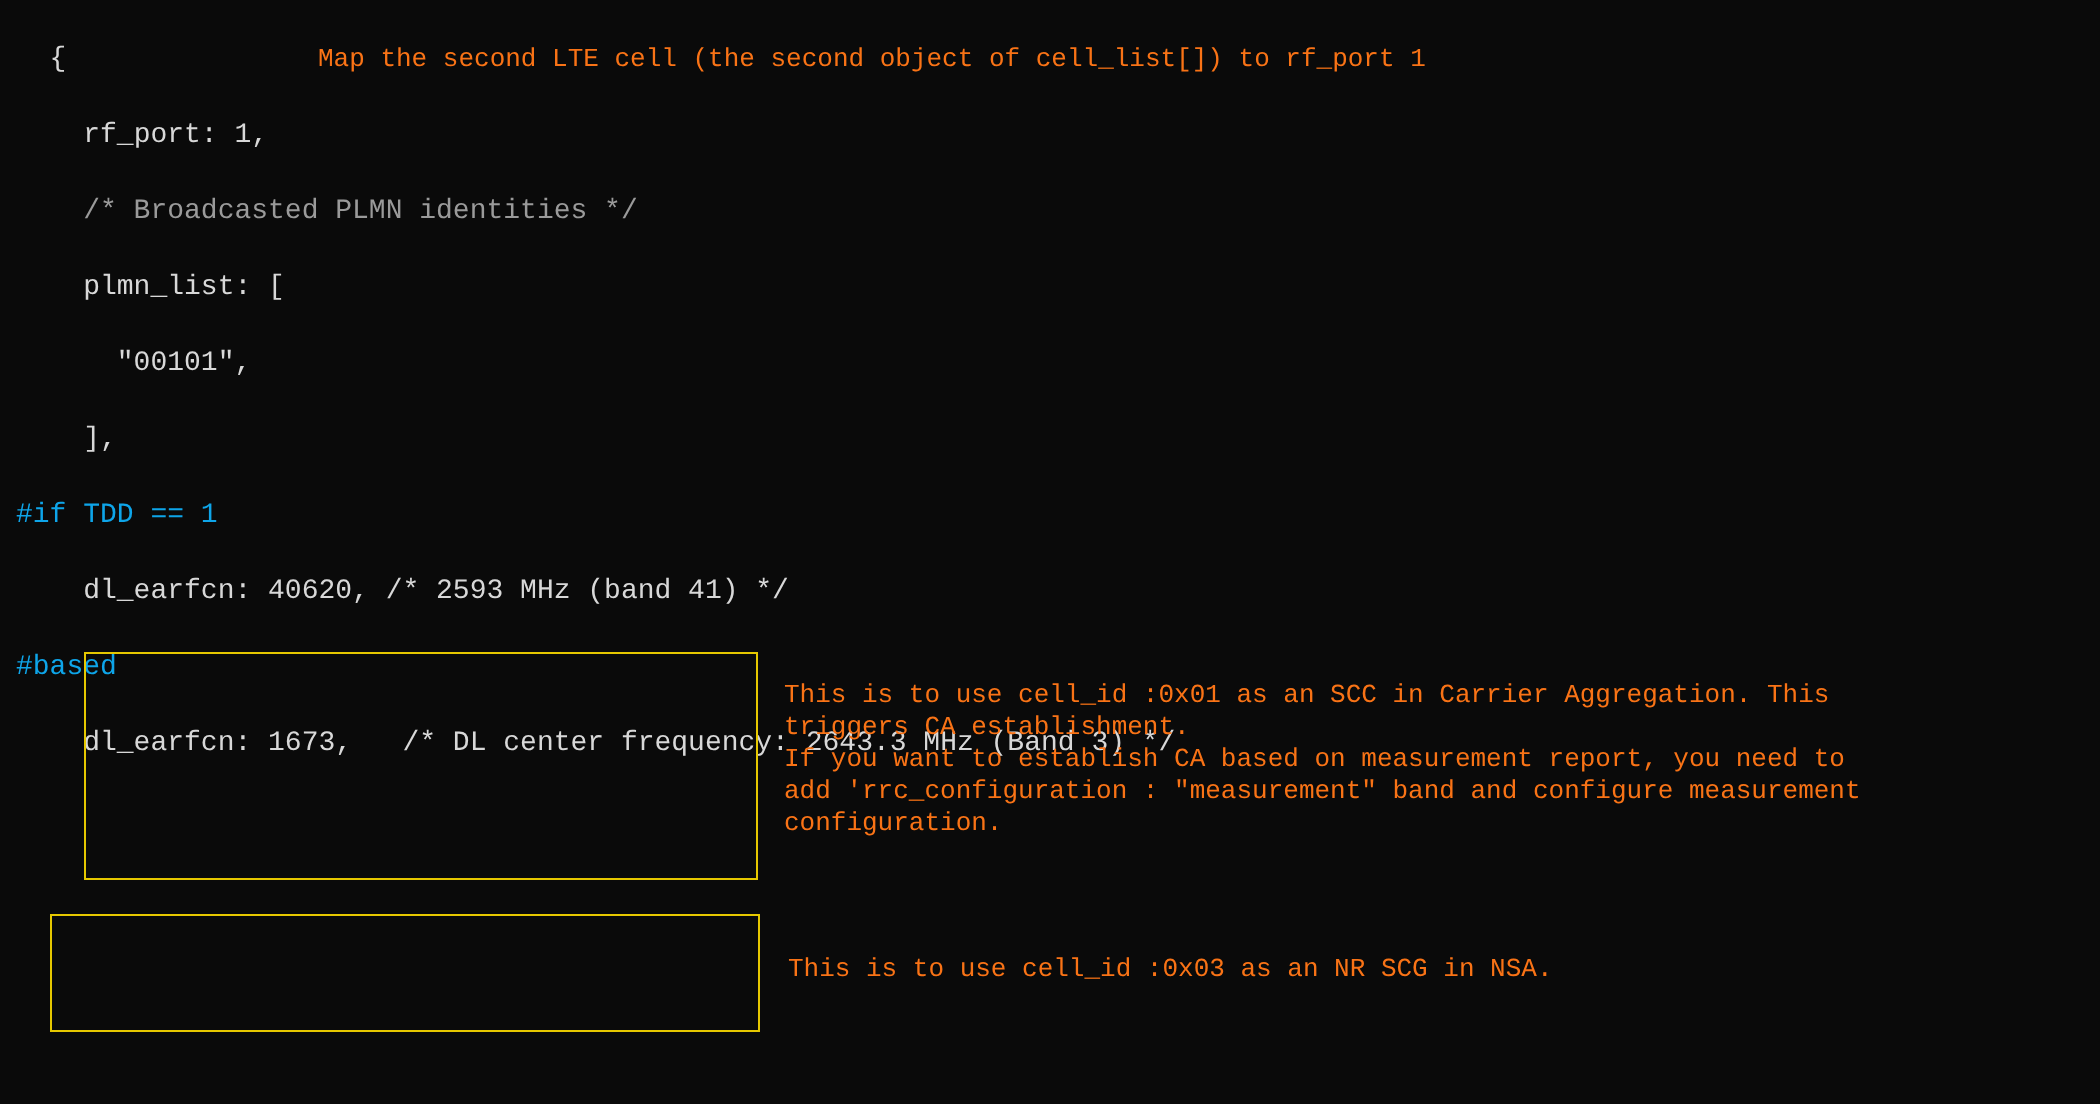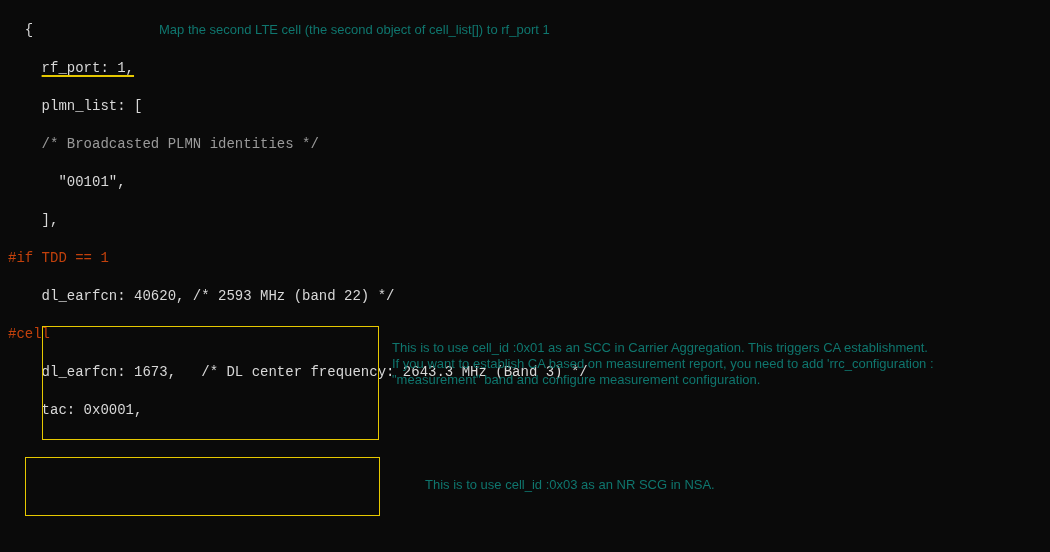--- a/index.html
+++ b/index.html
@@ -14,56 +14,54 @@
     height: 552px;
     overflow: hidden;
   }
   .code-area {
     position: relative;
     padding: 2px 0 0 0;
     white-space: pre;
   }
   .line { display: block; padding-left: 8px; }
   .comment { color: #9a9a9a; }
-  .pp { color: #c2410c; }
+  .pp { color: #0ea5e9; }
   .underline {
-    text-decoration: underline;
     text-decoration-color: #e6c800;
     text-decoration-thickness: 2px;
     text-underline-offset: 3px;
   }
   .annot {
     position: absolute;
-    color: #0f766e;
-    font-family: Liberation Sans, sans-serif;
+    color: #f97316;
+    font-family: Liberation Mono, monospace;
     font-size: 13px;
     line-height: 16px;
     white-space: normal;
   }
   .box {
     position: absolute;
     border: 1px solid #e6c800;
     pointer-events: none;
   }
 </style>
 </head>
 <body>
 
 <div class="code-area">
 <span class="line">  {</span>
 <span class="line"><span>    </span><span class="underline">rf_port: 1,</span></span>
+<span class="line comment">    /* Broadcasted PLMN identities */</span>
 <span class="line">    plmn_list: [</span>
-<span class="line comment">    /* Broadcasted PLMN identities */</span>
 <span class="line">      "00101",</span>
 <span class="line">    ],</span>
 <span class="line pp">#if TDD == 1</span>
-<span class="line">    dl_earfcn: 40620, /* 2593 MHz (band 22) */</span>
-<span class="line pp">#cell</span>
+<span class="line">    dl_earfcn: 40620, /* 2593 MHz (band 41) */</span>
+<span class="line pp">#based</span>
 <span class="line">    dl_earfcn: 1673,   /* DL center frequency: 2643.3 MHz (Band 3) */</span>
-<span class="line">    tac: 0x0001,</span>
 
 <span class="line"></span>
 
 
 
 
 
 
 
 <span class="line"></span>
@@ -80,14 +78,14 @@
 <div class="box" style="left:42px; top:326px; width:335px; height:112px;"></div>
 
 <div class="annot" style="left:392px; top:340px; width:560px;">
   <div>This is to use cell_id :0x01 as an SCC in Carrier Aggregation. This triggers CA establishment.</div>
   <div>If you want to establish CA based on measurement report, you need to add 'rrc_configuration : "measurement" band and configure measurement configuration.</div>
 </div>
 
 
 <div class="box" style="left:25px; top:457px; width:353px; height:57px;"></div>
 
-<div class="annot" style="left:394px; top:477px; width:560px;margin-left:31px;">This is to use cell_id :0x03 as an NR SCG in NSA.</div>
+<div class="annot" style="left:394px; top:477px; width:560px;">This is to use cell_id :0x03 as an NR SCG in NSA.</div>
 </div>
 
 </body></html>

